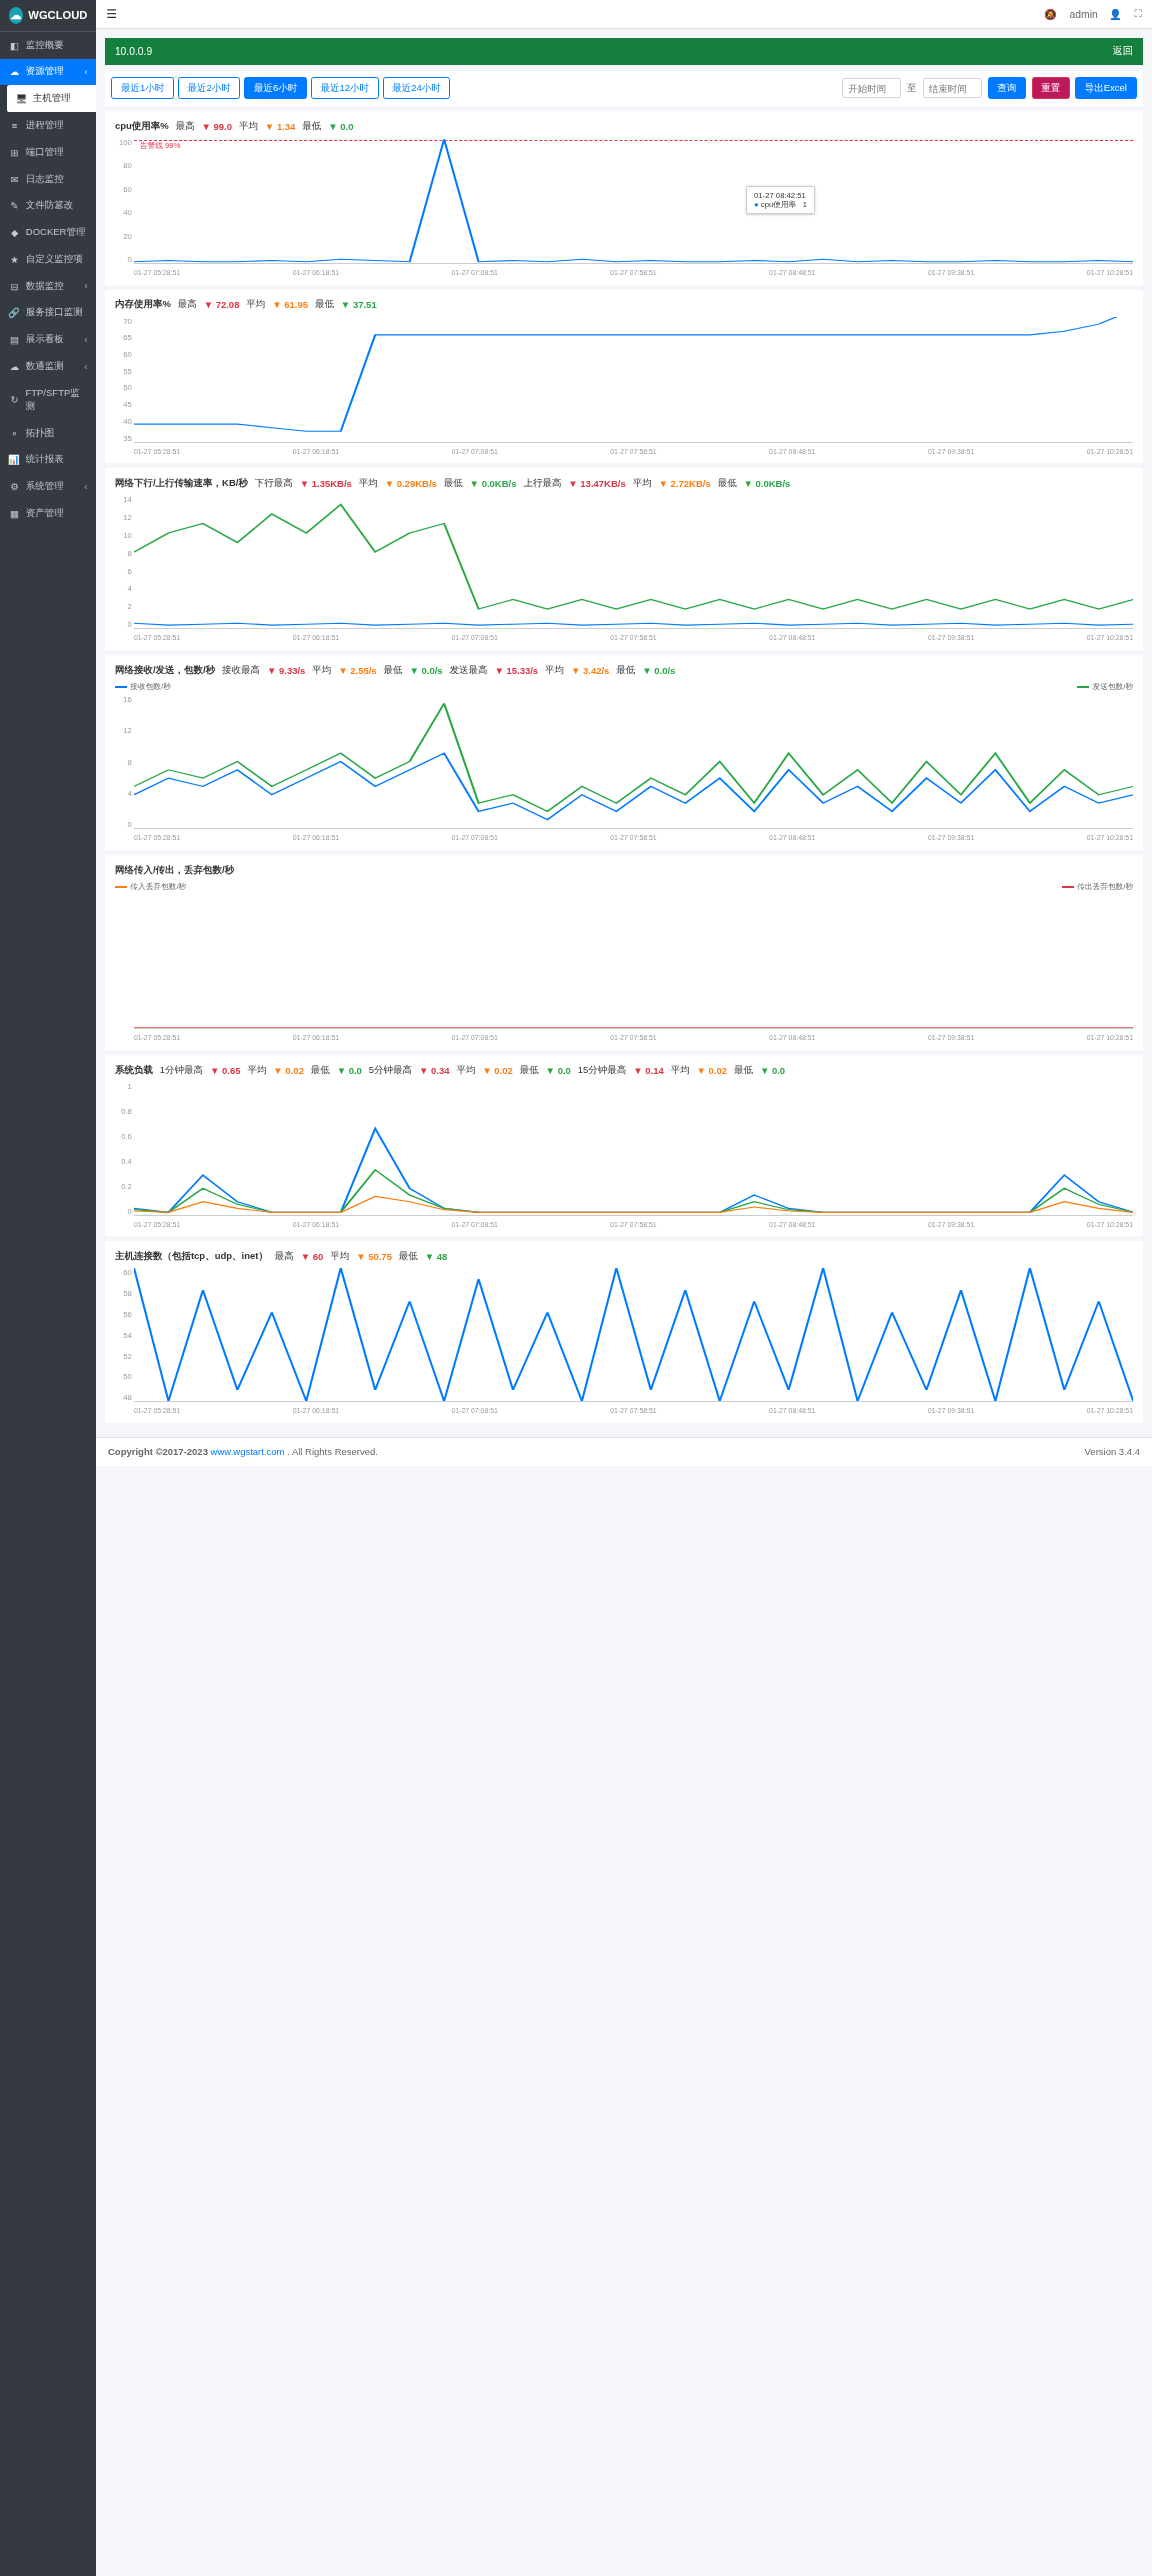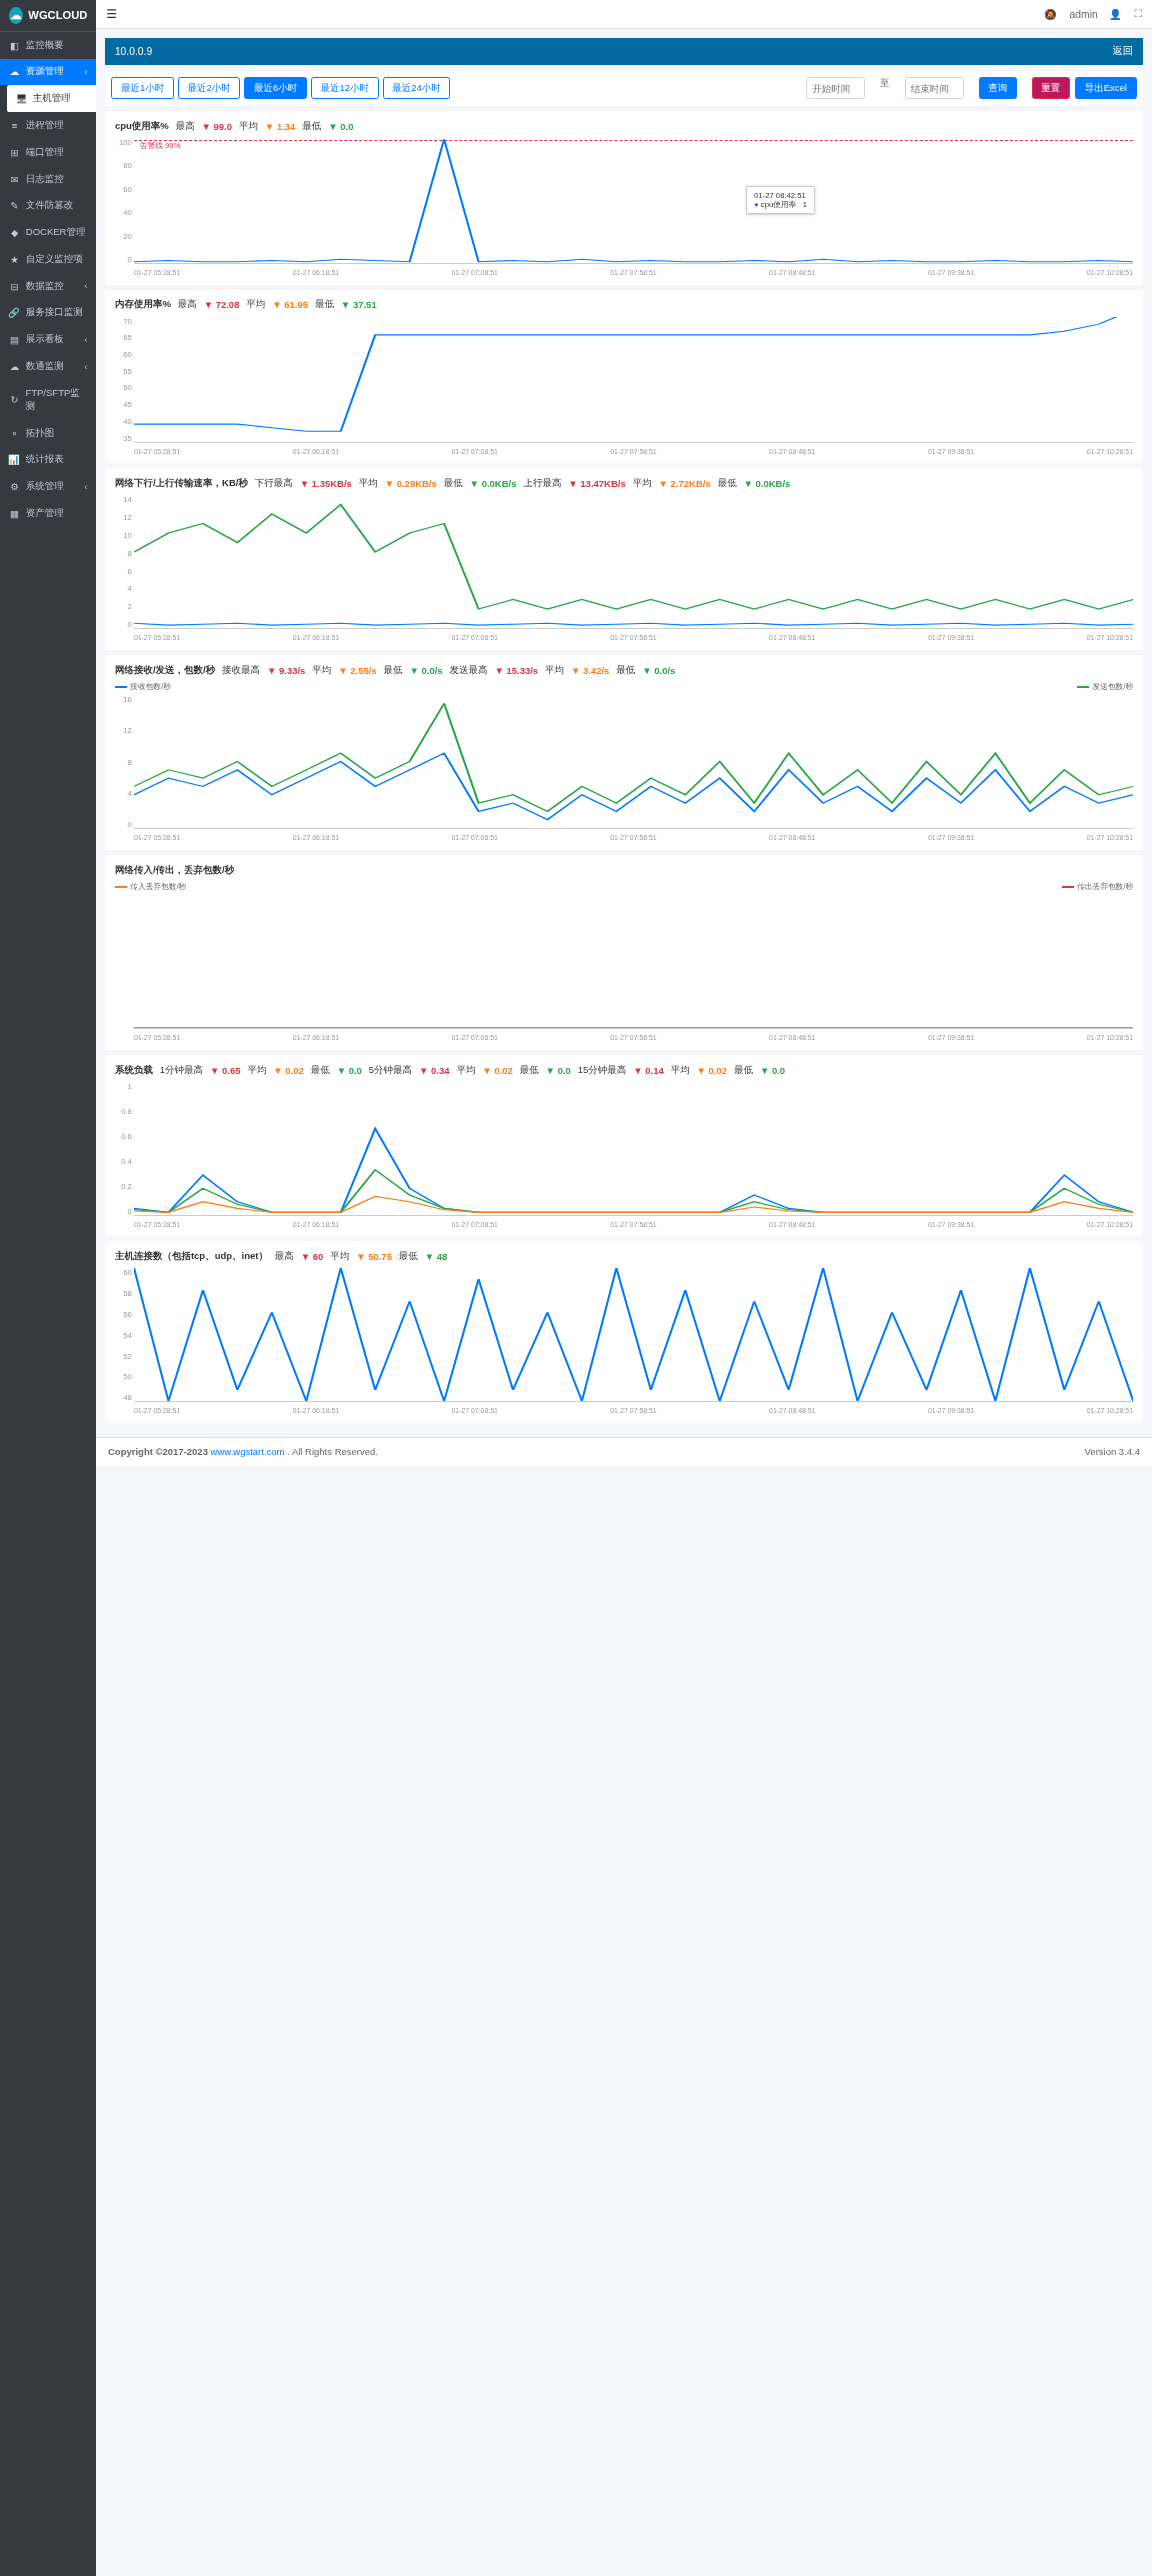--- a/index.html
+++ b/index.html
@@ -12,21 +12,21 @@
 .nav-item.active{background:#007bff;color:#fff}
 .nav-item.sub-active{background:#fff;color:#333;margin-left:6.9px;border-radius:2.6px 0 0 2.6px}
 .nav-icon{width:12px;height:12px;margin-right:5.2px;display:inline-flex;align-items:center;justify-content:center}
 .nav-chevron{margin-left:auto;font-size:8.6px}
 .main{flex:1;display:flex;flex-direction:column}
 .topbar{background:#fff;height:29px;display:flex;align-items:center;padding:0 10.3px;border-bottom:0.9px solid #dee2e6}
 .menu-toggle{cursor:pointer;font-size:12px}
 .topbar-right{margin-left:auto;display:flex;align-items:center;gap:12px;color:#666}
 .topbar-right span{cursor:pointer}
 .content{padding:8.6px}
-.host-header{background:#0369a1;color:#fff;padding:6.9px 10.3px;display:flex;align-items:center;font-size:10.3px;margin-bottom:5.2px}
+.host-header{background:#15803d;color:#fff;padding:6.9px 10.3px;display:flex;align-items:center;font-size:10.3px;margin-bottom:5.2px}
 .host-header .back{margin-left:auto;cursor:pointer}
 .toolbar{background:#fff;padding:6.9px;display:flex;align-items:center;gap:5.2px;flex-wrap:wrap;margin-bottom:5.2px}
 .btn{padding:3.4px 8.6px;border:0.9px solid #007bff;color:#007bff;background:#fff;border-radius:2.6px;cursor:pointer;font-size:9.5px}
 .btn.active{background:#007bff;color:#fff}
 .btn-primary{background:#007bff;color:#fff;border-color:#007bff}
 .btn-danger{background:#be185d;color:#fff;border-color:#dc3545}
 .input-date{padding:3.4px 5.2px;border:0.9px solid #ced4da;border-radius:2.6px;font-size:9.5px;width:59px}
 .date-sep{color:#666;font-size:9.5px}
 .chart-card{background:#fff;padding:8.6px 10.3px;margin-bottom:5.2px}
 .chart-title{font-size:9.5px;font-weight:bold;display:flex;flex-wrap:wrap;gap:6.9px;align-items:center;margin-bottom:5.2px}
@@ -158,21 +158,21 @@
       </div>
 
       <div class="toolbar">
         <div id="range-buttons" style="display:flex;gap:4px">
             <button class="btn">最近1小时</button>
             <button class="btn">最近2小时</button>
             <button class="btn active">最近6小时</button>
             <button class="btn">最近12小时</button>
             <button class="btn">最近24小时</button>
           </div>
-        <div style="margin-left:auto;display:flex;gap:15px">
+        <div style="margin-left:auto;display:flex;align-items:center;gap:6px">
           <input class="input-date" placeholder="开始时间" style="">
           <span class="date-sep">至</span>
           <input class="input-date" placeholder="结束时间" style="">
           <button class="btn btn-primary">查询</button>
           <button class="btn btn-danger">重置</button>
         </div>
         <button class="btn btn-primary">导出Excel</button>
       </div>
 
       <div id="charts">

